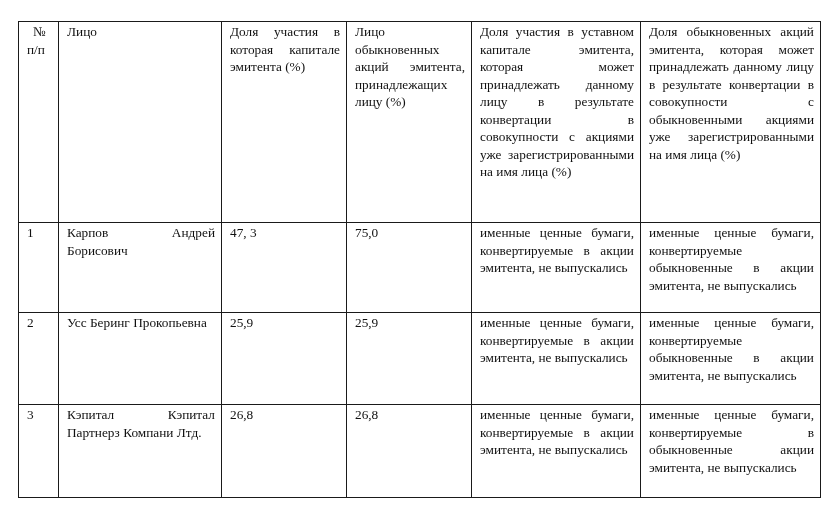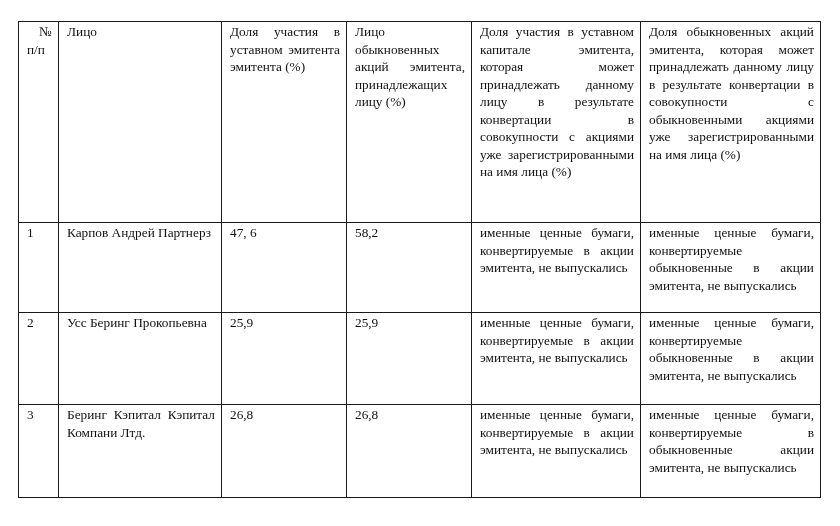--- a/index.html
+++ b/index.html
@@ -28,21 +28,21 @@
     table.doc-table td {
       border: 1.4px solid #1a1a1a;
       vertical-align: top;
       padding: 1px 6px 0 8px;
       text-align: justify;
       text-align-last: left;
       hyphens: none;
       word-break: normal;
     }
     table.doc-table td.num {
-      text-align: right;
+      text-align: center;
       padding-left: 8px;
     }
     tr.header-row { height: 201px; }
     tr.data-row-1 { height: 90px; }
     tr.data-row-2 { height: 92px; }
     tr.data-row-3 { height: 93px; }
     col.c0 { width: 40px; }
     col.c1 { width: 163px; }
     col.c2 { width: 125px; }
     col.c3 { width: 125px; }
@@ -58,43 +58,43 @@
       <col class="c1">
       <col class="c2">
       <col class="c3">
       <col class="c4">
       <col class="c5">
   </colgroup>
   <tbody>
     <tr class="header-row">
       <td class="num">№ п/п</td>
       <td>Лицо</td>
-      <td>Доля участия в уставном эмитента эмитента (%)</td>
+      <td>Доля участия в которая капитале эмитента (%)</td>
       <td>Лицо обыкновенных акций эмитента, принадлежащих лицу (%)</td>
       <td>Доля участия в уставном капитале эмитента, которая может принадлежать данному лицу в результате конвертации в совокупности с акциями уже зарегистрированными на имя лица (%)</td>
       <td>Доля обыкновенных акций эмитента, которая может принадлежать данному лицу в результате конвертации в совокупности с обыкновенными акциями уже зарегистрированными на имя лица (%)</td>
     </tr>
     <tr class="data-row-1">
       <td class="num">1</td>
-      <td>Карпов Андрей Партнерз</td>
-      <td>47, 6</td>
-      <td>58,2</td>
+      <td>Карпов Андрей Борисович</td>
+      <td>47, 3</td>
+      <td>75,0</td>
       <td>именные ценные бумаги, конвертируемые в акции эмитента, не выпускались</td>
       <td>именные ценные бумаги, конвертируемые обыкновенные в акции эмитента, не выпускались</td>
     </tr>
     <tr class="data-row-2">
       <td class="num">2</td>
       <td>Усс Беринг Прокопьевна</td>
       <td>25,9</td>
       <td>25,9</td>
       <td>именные ценные бумаги, конвертируемые в акции эмитента, не выпускались</td>
       <td>именные ценные бумаги, конвертируемые обыкновенные в акции эмитента, не выпускались</td>
     </tr>
     <tr class="data-row-3">
       <td class="num">3</td>
-      <td>Беринг Кэпитал Кэпитал Компани Лтд.</td>
+      <td>Кэпитал Кэпитал Партнерз Компани Лтд.</td>
       <td>26,8</td>
       <td>26,8</td>
       <td>именные ценные бумаги, конвертируемые в акции эмитента, не выпускались</td>
       <td>именные ценные бумаги, конвертируемые в обыкновенные акции эмитента, не выпускались</td>
     </tr>
   </tbody>
 </table>
 
 </body></html>

